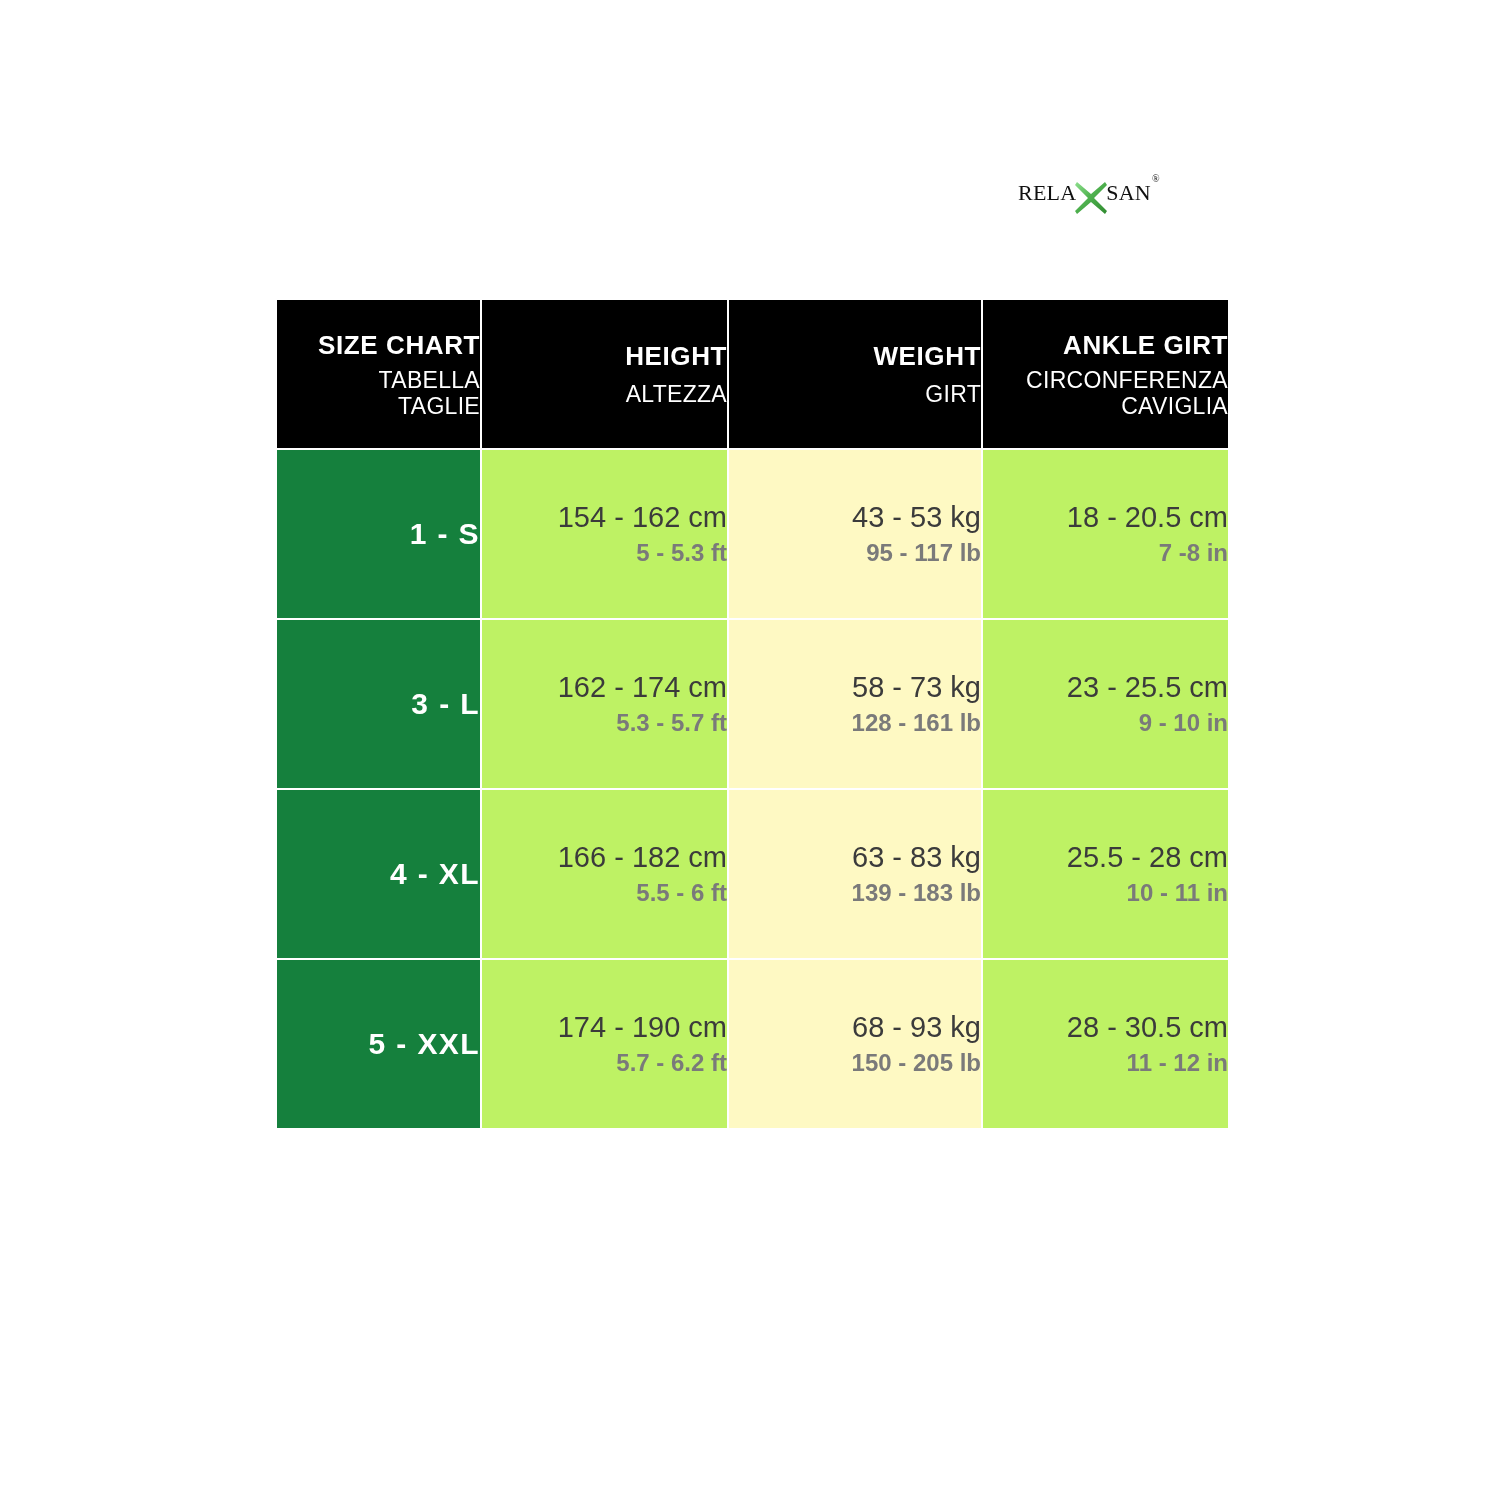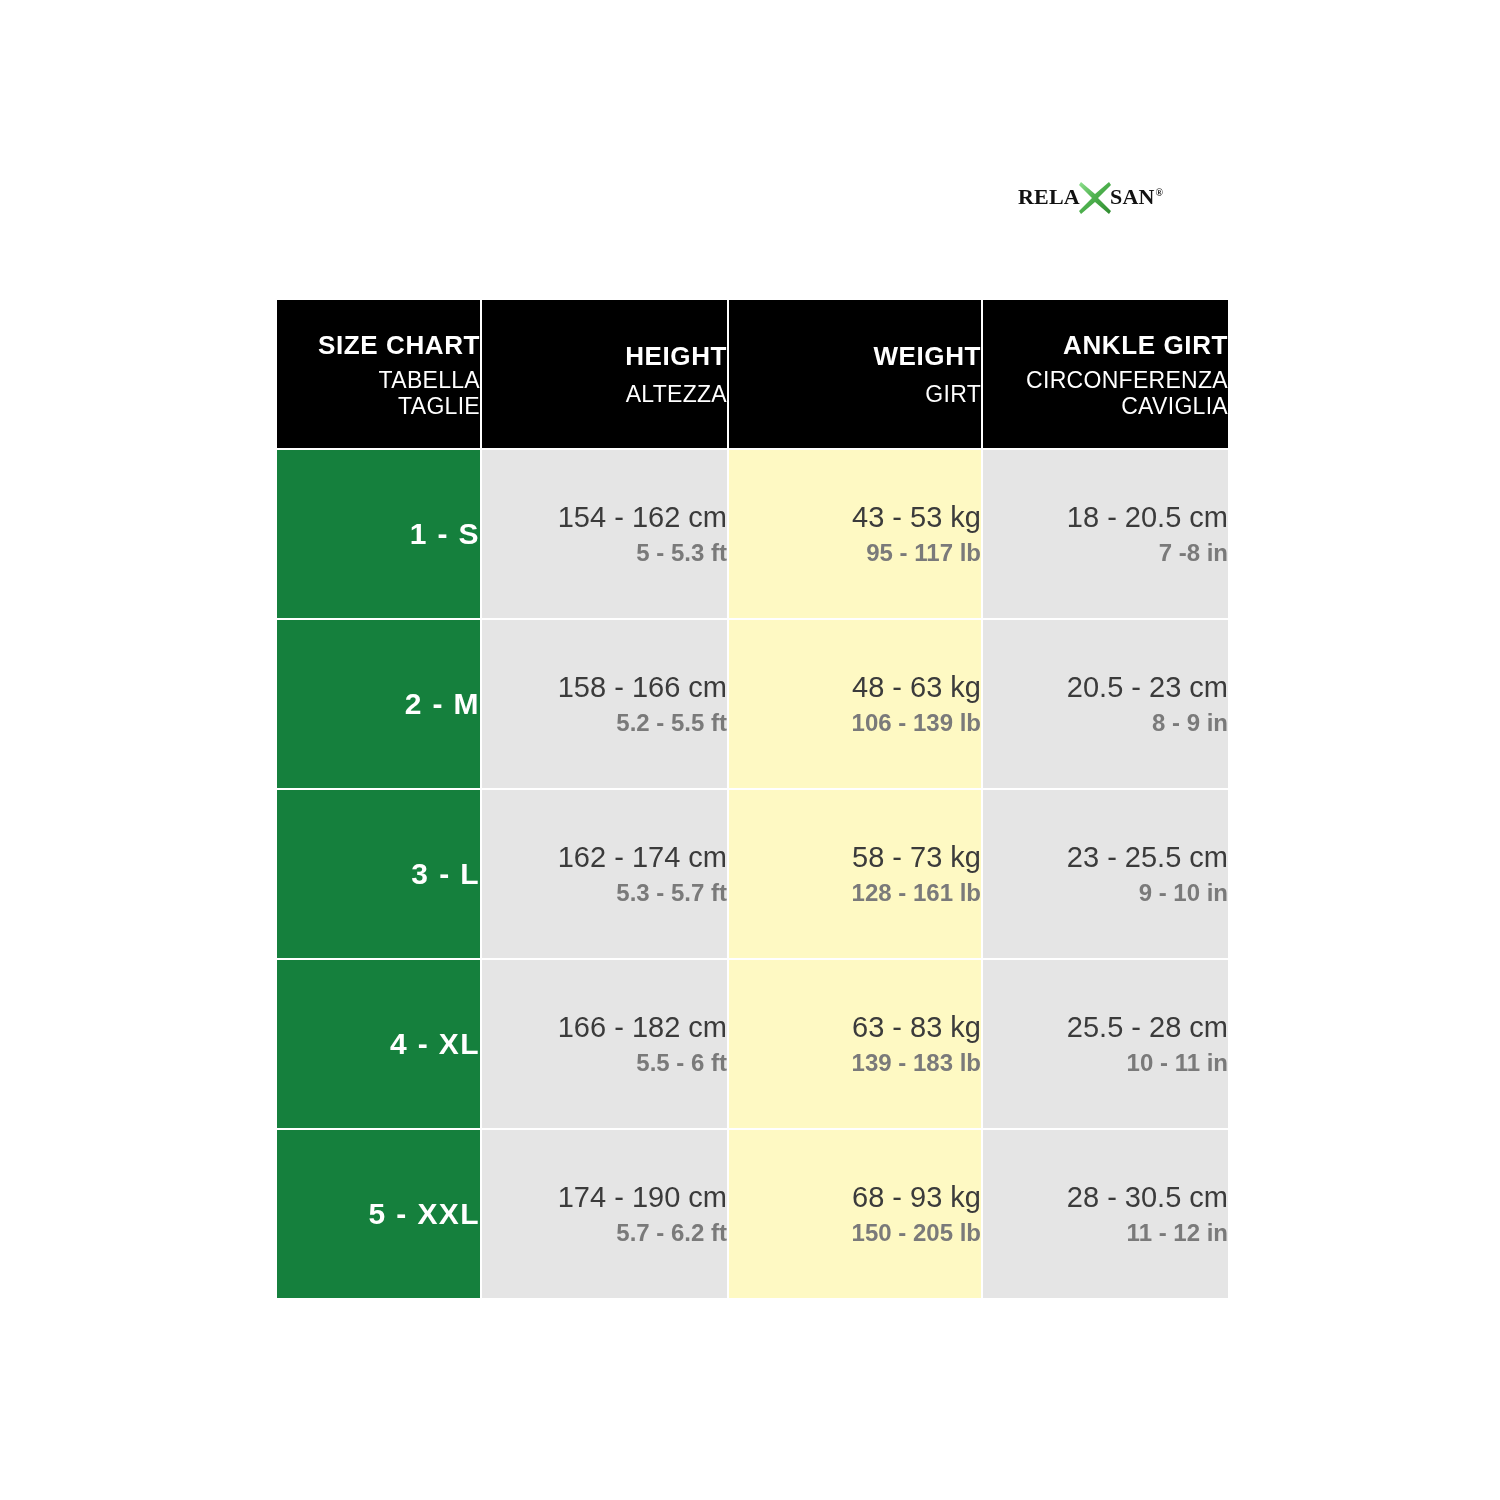--- a/index.html
+++ b/index.html
@@ -21,26 +21,26 @@
     left: 1018px;
     top: 168px;
     width: 200px;
     height: 50px;
     display: flex;
     align-items: center;
     justify-content: flex-start;
   }
   .logo-text {
     font-family: "Liberation Serif", serif;
-    font-weight: bold;
+    font-weight: normal;
     font-size: 31px;
     letter-spacing: 0.2px;
     color: #111111;
     display: flex;
-    align-items: center;
+    align-items: flex-start;
     white-space: nowrap;
     line-height: 1;
   }
   .logo-part {
     font-variant: small-caps;
     text-transform: lowercase;
   }
   .logo-part::first-letter { font-size: 1.0em; }
   .logo-x {
     position: relative;
@@ -114,21 +114,21 @@
     letter-spacing: 1.4px;
     height: 168px;
   }
 
   
   .td-data {
     height: 168px;
     padding: 4px 6px;
     box-sizing: border-box;
   }
-  .shade-a { background: #e5e5e5; }
+  .shade-a { background: #bef264; }
   .shade-b { background: #fef9c3; }
 
   .metric {
     font-size: 29px;
     color: #3b3b3b;
     line-height: 1.18;
     white-space: nowrap;
     font-weight: 400;
   }
   .imperial {
@@ -211,35 +211,20 @@
       <td class="td-data shade-b">
         <div class="metric">43 - 53 kg</div>
         <div class="imperial">95 - 117 lb</div>
       </td>
       <td class="td-data shade-a">
         <div class="metric">18 - 20.5 cm</div>
         <div class="imperial">7 -8 in</div>
       </td>
     </tr>
 
-    <tr>
-      <td class="td-size">2 - M</td>
-      <td class="td-data shade-a">
-        <div class="metric">158 - 166 cm</div>
-        <div class="imperial">5.2 - 5.5 ft</div>
-      </td>
-      <td class="td-data shade-b">
-        <div class="metric">48 - 63 kg</div>
-        <div class="imperial">106 - 139 lb</div>
-      </td>
-      <td class="td-data shade-a">
-        <div class="metric">20.5 - 23 cm</div>
-        <div class="imperial">8 - 9 in</div>
-      </td>
-    </tr>
 
     <tr>
       <td class="td-size">3 - L</td>
       <td class="td-data shade-a">
         <div class="metric">162 - 174 cm</div>
         <div class="imperial">5.3 - 5.7 ft</div>
       </td>
       <td class="td-data shade-b">
         <div class="metric">58 - 73 kg</div>
         <div class="imperial">128 - 161 lb</div>

